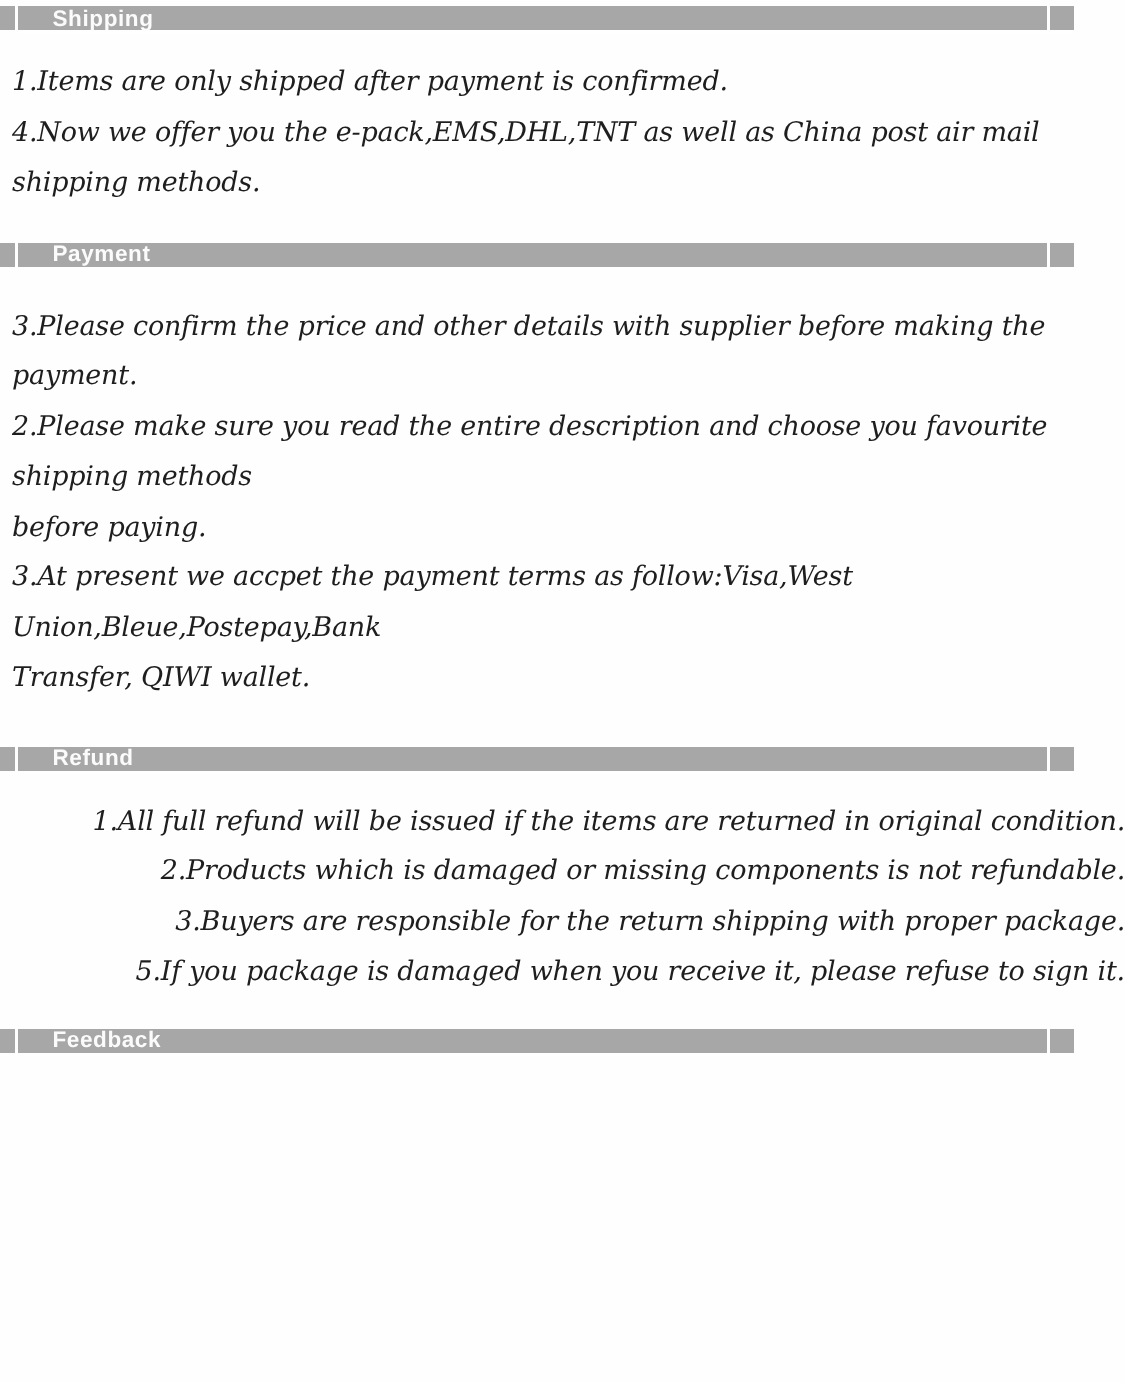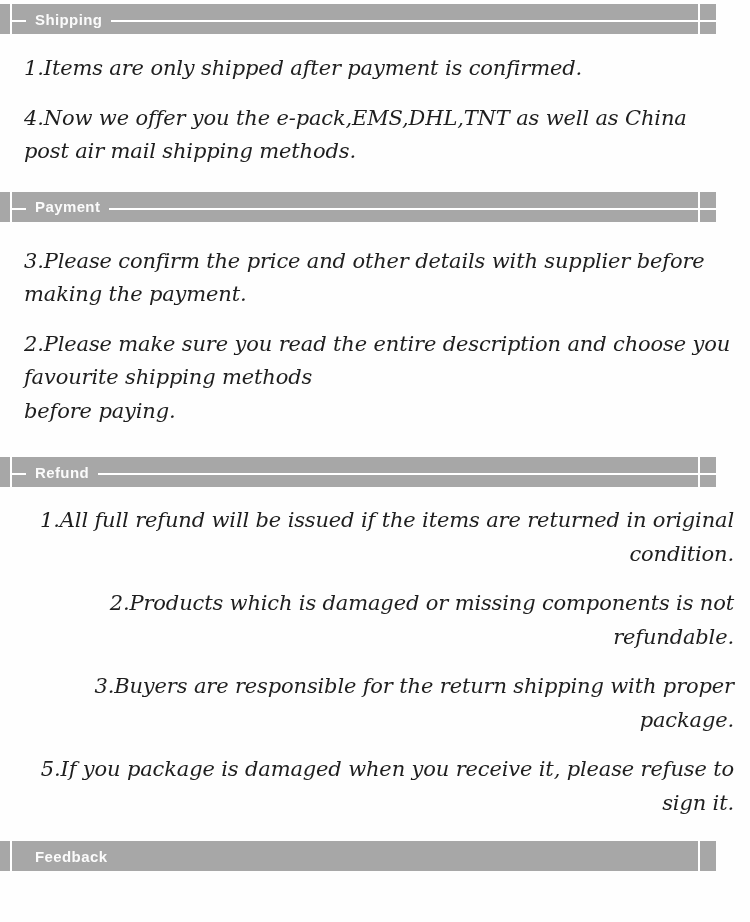--- a/index.html
+++ b/index.html
@@ -13,21 +13,21 @@
     overflow: hidden;
     font-family: "DejaVu Serif", serif;
   }
 
   .policy-section { display: block; }
 
   
   .section-header {
     position: relative;
     width: 716px;
-    height: 30px;
+    height: 16px;
     background: var(--bar-color, #a7a7a7);
   }
   .v-notch {
     position: absolute;
     top: 0; bottom: 0;
     width: 2px;
     background: var(--rule-color, #ffffff);
   }
   .v-notch.left  { left: 10px; }
   .v-notch.right { left: 698px; }
@@ -47,24 +47,24 @@
     font-family: "Liberation Sans", sans-serif;
     font-weight: bold;
     font-size: 15px;
     letter-spacing: 0.4px;
     color: var(--title-color, #fbfbfb);
   }
 
   
   .section-body { margin: 0 0 0 8px; }
   .policy-item {
-    margin: 16px;
+    margin: 0;
     font-family: "DejaVu Serif", serif;
     font-style: italic;
-    font-size: 21px;
+    font-size: 18px;
     letter-spacing: -0.15px;
     line-height: 33.5px;
     color: var(--body-text-color, #1e1e1e);
     white-space: pre-line;
   }
 
   
   .sec-shipping { margin-top: 4px; }
   .sec-shipping .section-body { margin-top: 18px; }
   .sec-payment  { margin-top: 23px; }
@@ -95,20 +95,22 @@
     <div class="section-header">
       <span class="h-rule"></span>
       <span class="v-notch left"></span>
       <span class="v-notch right"></span>
       <span class="section-title">Payment</span>
     </div>
     <div class="section-body">
           <p class="policy-item">3.Please confirm the price and other details with supplier before making the payment.</p>
           <p class="policy-item">2.Please make sure you read the entire description and choose you favourite shipping methods
 before paying.</p>
+          <p class="policy-item">3.At present we accpet the payment terms as follow:Visa,West Union,Bleue,Postepay,Bank
+Transfer, QIWI wallet.</p>
         </div>
   </section>
 
   <section class="policy-section sec-refund">
     <div class="section-header">
       <span class="h-rule"></span>
       <span class="v-notch left"></span>
       <span class="v-notch right"></span>
       <span class="section-title">Refund</span>
     </div>

